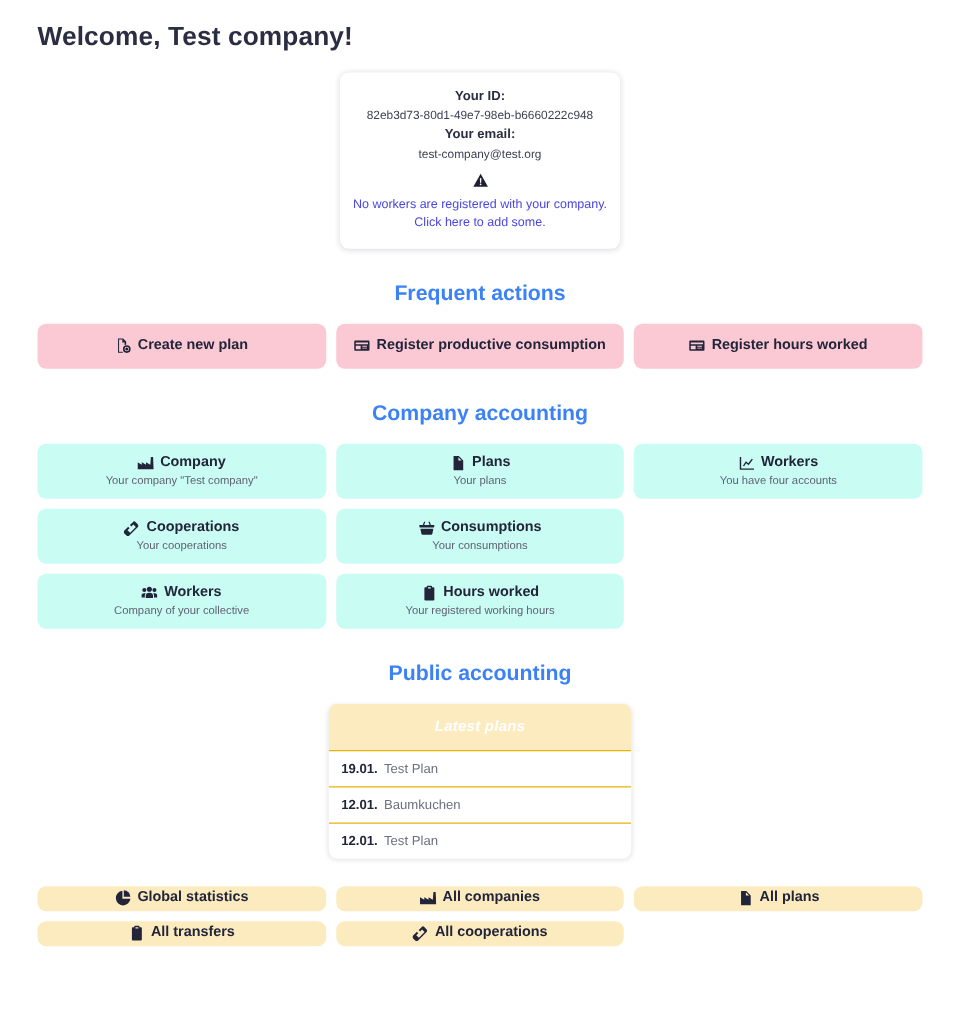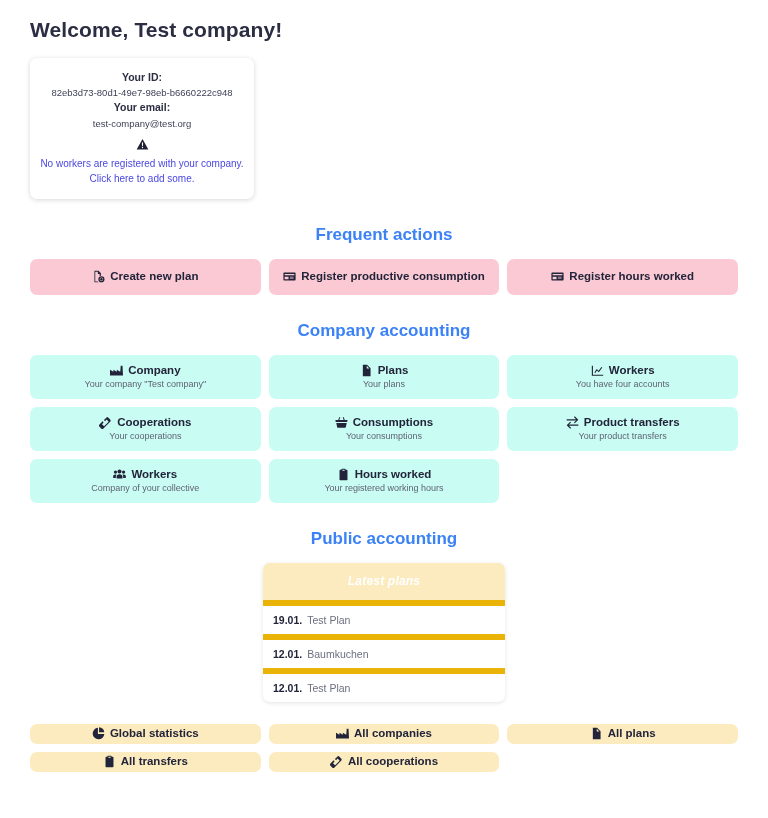--- a/index.html
+++ b/index.html
@@ -34,20 +34,21 @@
     font-size: 17px;
     font-weight: bold;
     color: #3b82f6;
     margin-top: 26px;
     margin-bottom: 14px;
   }
 
   
   .info-card-wrap {
     display: flex;
+    justify-content: center;
     margin-top: 16px;
   }
   .info-card {
     width: 224px;
     background: #ffffff;
     border-radius: 7px;
     box-shadow: 0 1px 5px rgba(40,40,70,.18);
     padding: 12px 10px 13px 10px;
     text-align: center;
   }
@@ -145,21 +146,21 @@
     background: #fcebbf;
     color: #ffffff;
     font-style: italic;
     font-weight: bold;
     font-size: 12px;
     text-align: center;
     padding: 11px 0 12px 0;
     letter-spacing: .2px;
   }
   .plans-row {
-    border-top: 6px solid #eab308;
+    border-top: 1px solid #eab308;
     padding: 8px 10px;
     font-size: 10.5px;
     color: #6c6f80;
     cursor: pointer;
     display: flex;
     gap: 5px;
   }
   .plans-row:first-of-type { border-top: none; }
   .plan-date { font-weight: bold; color: #22243a; }
   .plan-name { color: #6c6f80; }
@@ -294,32 +295,20 @@
         <span class="ico">
           <svg viewBox="0 0 16 16">
               <path d="M5.2 1.6 4 5H1.1a.6.6 0 0 0-.6.8l.5 1.5h13.9l.5-1.5a.6.6 0 0 0-.6-.8H12l-1.2-3.4h-1.3L10.7 5H5.3l1.2-3.4H5.2zM1.6 8.6l1 5a1 1 0 0 0 1 .8h8.8a1 1 0 0 0 1-.8l1-5H1.6z"></path>
             </svg>
         </span>
         <span>Consumptions</span>
       </span>
       <span class="tile-sub">Your consumptions</span>
     </div>
 
-    <div class="tile tile-teal">
-      <span class="tile-title">
-        <span class="ico">
-          <svg viewBox="0 0 16 16">
-              <path d="M.8 5.2h11.6l-2.6-2.6 1-1 4.4 4.3-4.4 4.3-1-1 2.6-2.6H.8V5.2z" transform="translate(0,-1.2)"></path>
-              <path d="M15.2 10.8H3.6l2.6 2.6-1 1L.8 10.1l4.4-4.3 1 1-2.6 2.6h11.6v1.4z" transform="translate(0,1.2)"></path>
-            </svg>
-        </span>
-        <span>Product transfers</span>
-      </span>
-      <span class="tile-sub">Your product transfers</span>
-    </div>
 
   </div>
 
   <div class="grid row-gap">
 
     <div class="tile tile-teal">
       <span class="tile-title">
         <span class="ico">
           <svg viewBox="0 0 16 16">
               <circle cx="3" cy="5" r="2"></circle>

